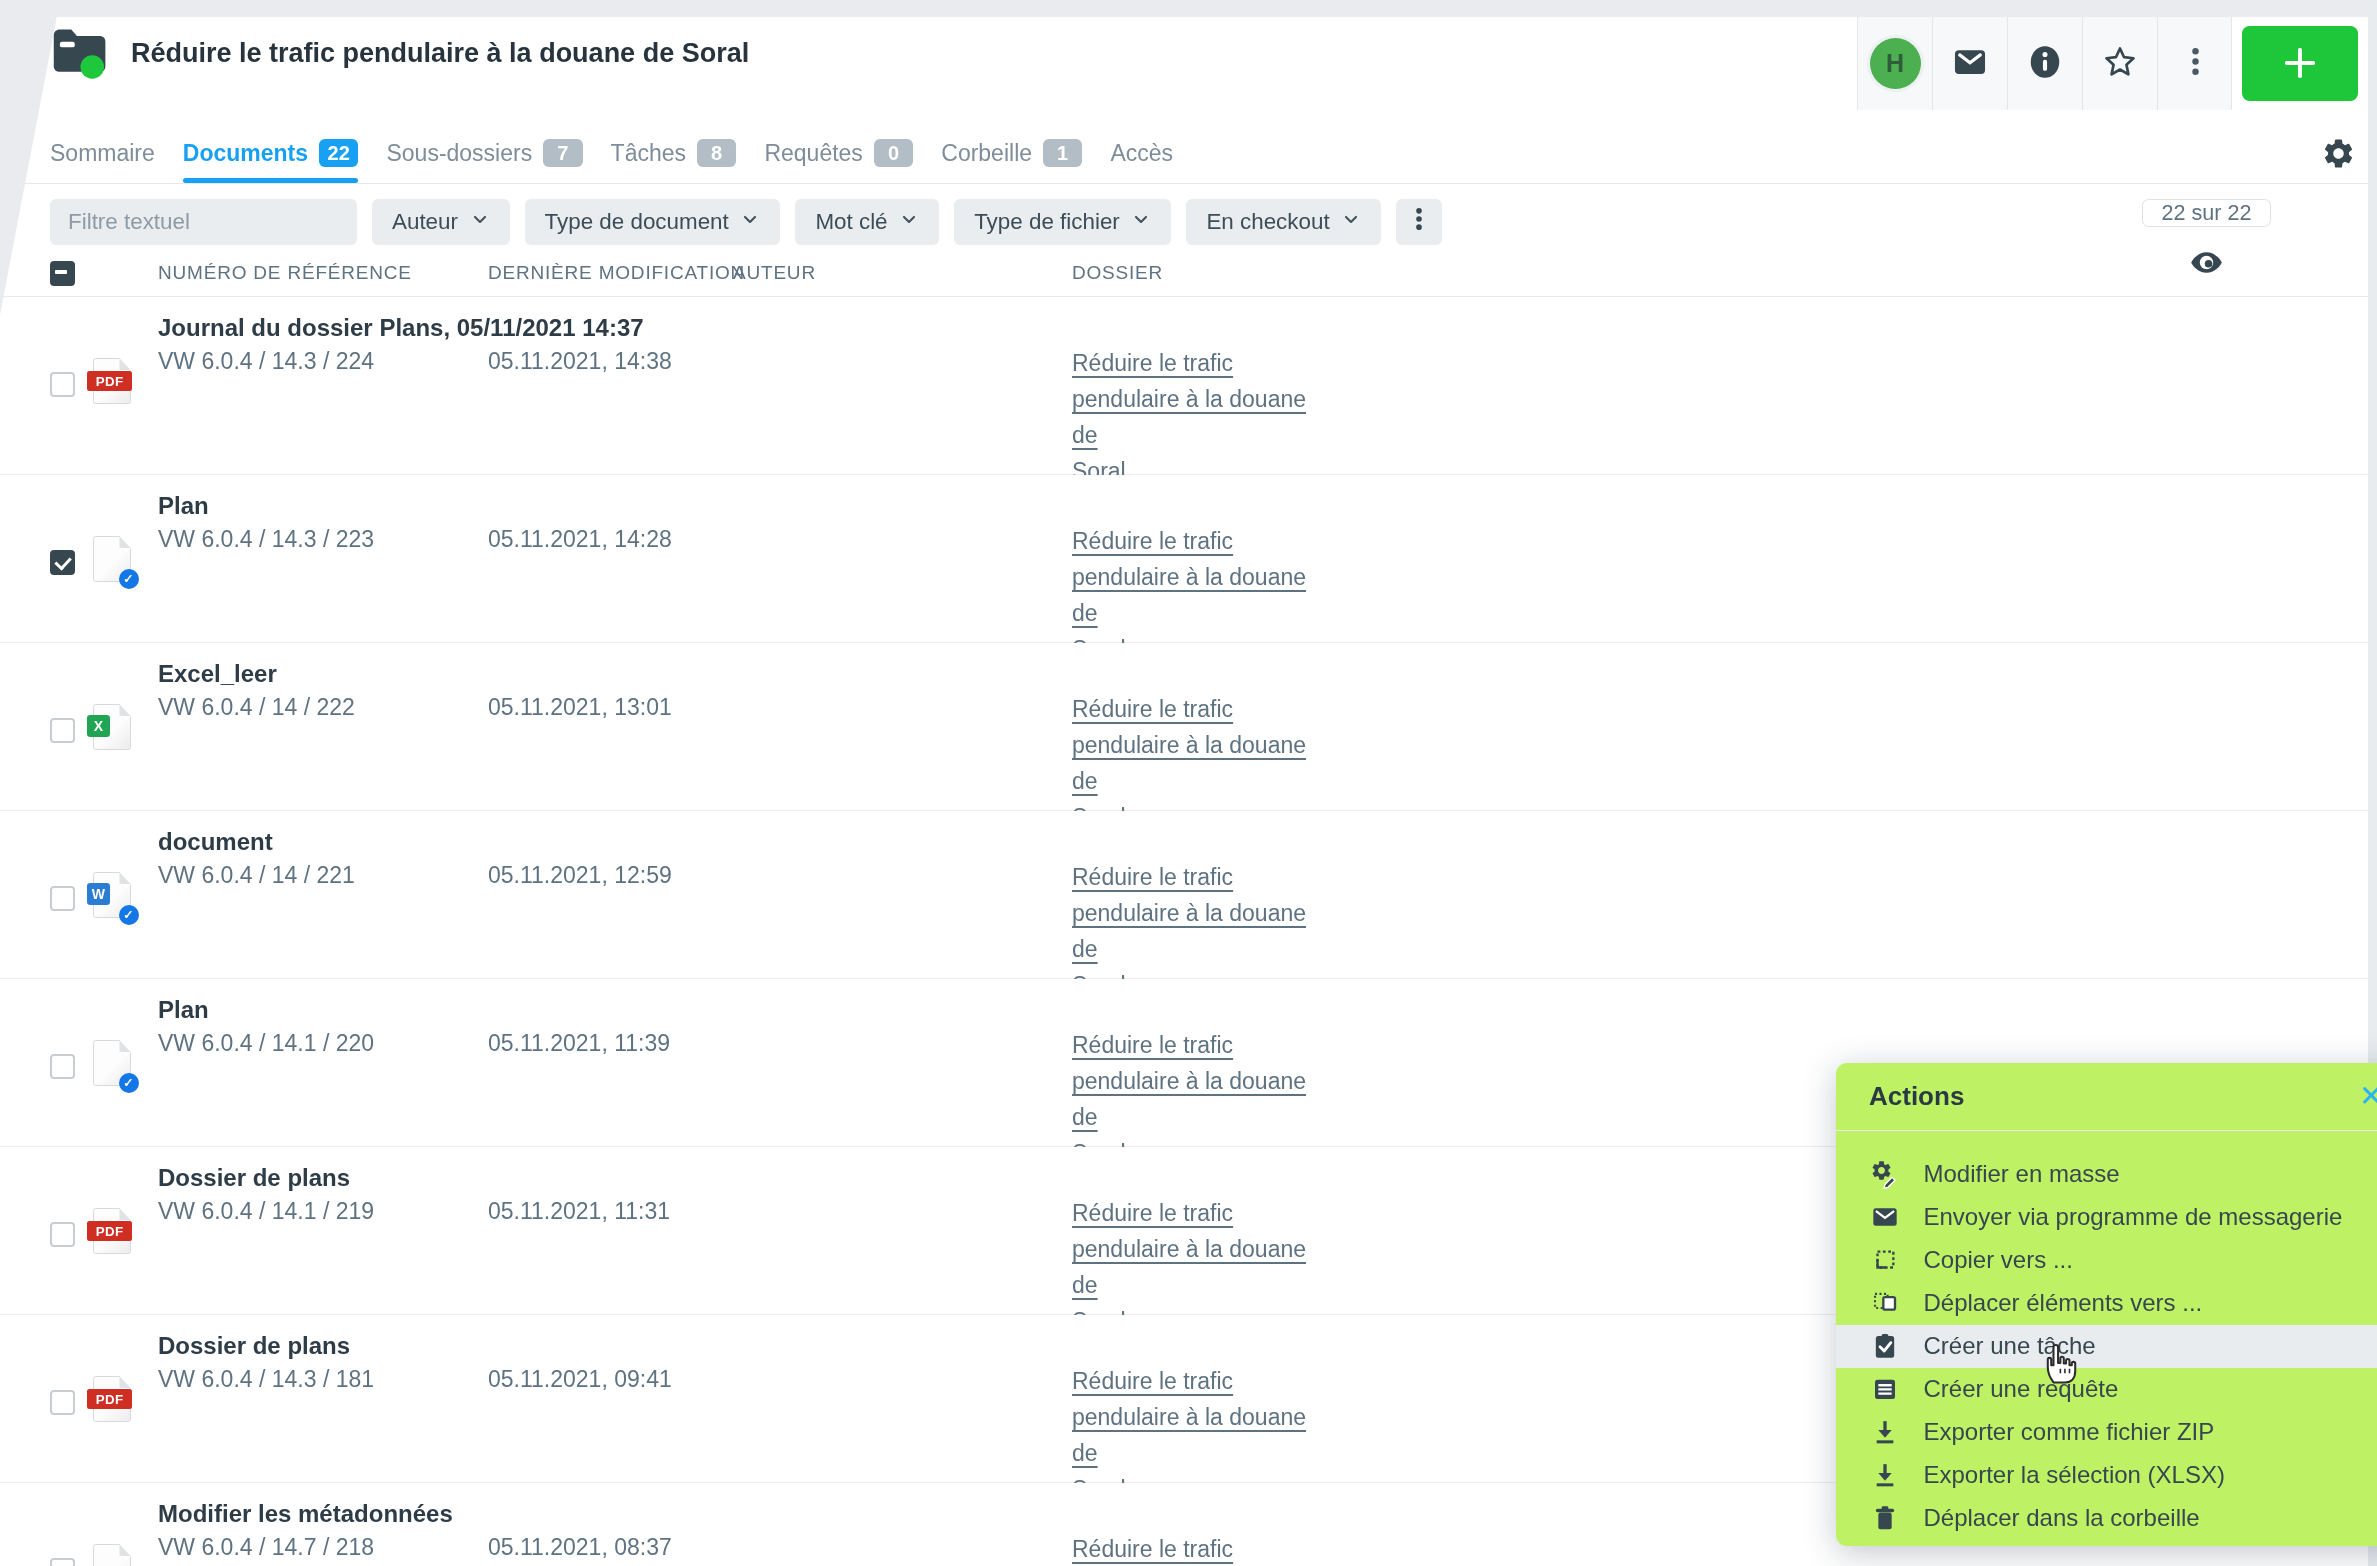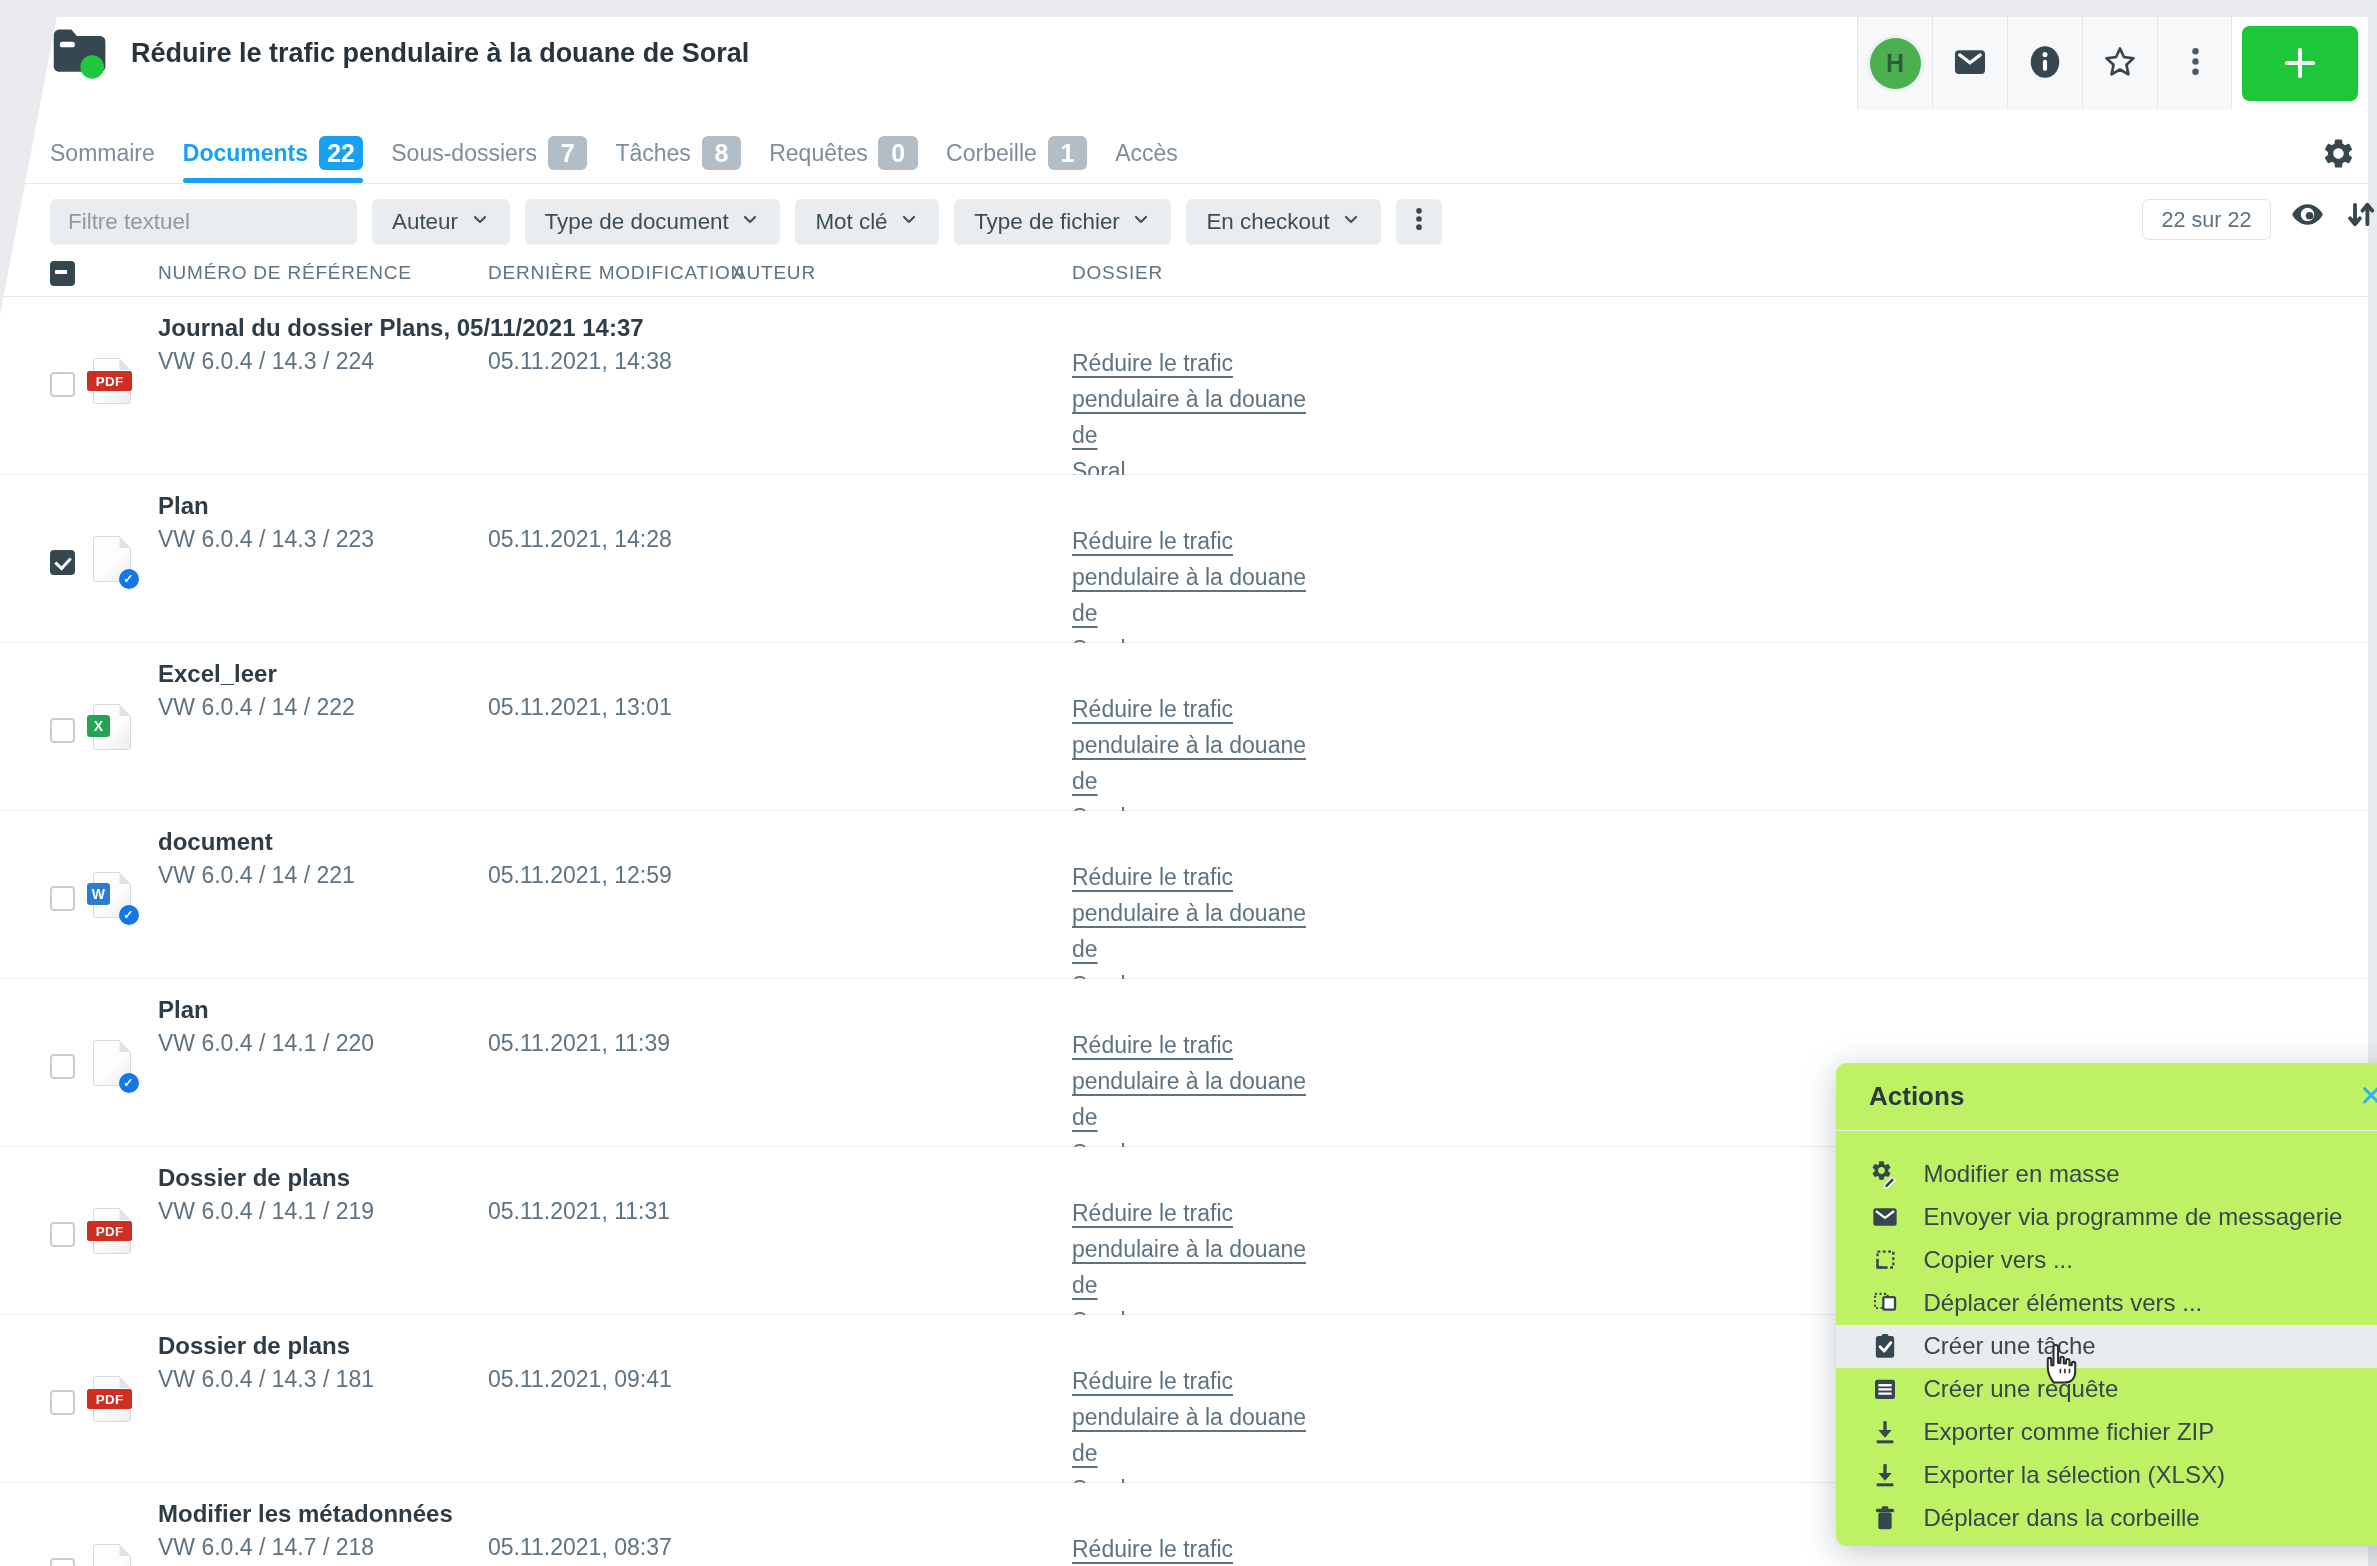--- a/index.html
+++ b/index.html
@@ -27,35 +27,35 @@
   .plus-btn::before,.plus-btn::after{content:'';position:absolute;left:50%;top:50%;background:#fff;border-radius:1.7px;}
   .plus-btn::before{width:30px;height:4.1px;transform:translate(-50%,-50%);}
   .plus-btn::after{width:4.1px;height:30px;transform:translate(-50%,-50%);}
 
   
   .tabbar{position:absolute;left:0;top:123px;width:2368px;height:61px;border-bottom:1.7px solid #e8e8e8;box-sizing:border-box;}
   .tabs{position:absolute;left:50px;top:0;height:60px;display:flex;gap:28px;align-items:center;}
   .tab{position:relative;height:60px;display:flex;align-items:center;gap:10.8px;
        font-size:23px;color:#7e8d99;cursor:pointer;white-space:nowrap;}
   .tab .cnt{min-width:23px;padding:2.5px 8.3px;border-radius:5.8px;background:#b3bdc5;color:#fff;
-            font-size:25px;font-weight:700;text-align:center;}
+            font-size:20px;font-weight:700;text-align:center;}
   .tab.active{color:#18a0f3;font-weight:700;}
   .tab.active .cnt{background:#18a0f3;}
   .tab.active::after{content:'';position:absolute;left:0;right:0;bottom:0;height:5px;background:#18a0f3;border-radius:2.5px;}
   .tab-gear{position:absolute;left:2321px;top:13.3px;width:35px;height:35px;cursor:pointer;}
 
   
   .filterbar{position:absolute;left:50px;top:199px;height:46px;display:flex;gap:15px;}
   .ftext{width:307px;height:46px;background:#eaedf0;border:none;border-radius:5.8px;
          padding:0 18px;font-size:22.4px;color:#37474f;box-sizing:border-box;font-family:"Liberation Sans",sans-serif;}
   .ftext::placeholder{color:#8e9ba5;}
   .chip{height:46px;background:#eaedf0;border-radius:5.8px;display:flex;align-items:center;
         gap:11.6px;padding:0 20px;font-size:22.4px;color:#3c4d57;cursor:pointer;white-space:nowrap;}
   .chip-kebab{width:46px;padding:0;justify-content:center;gap:0;}
-  .filter-right{position:absolute;left:2142px;top:199px;height:46px;display:flex;align-items:flex-start;gap:20px;}
+  .filter-right{position:absolute;left:2142px;top:199px;height:46px;display:flex;align-items:center;gap:20px;flex-direction:column;}
   .count-box{width:129px;height:41px;border:1.7px solid #dde2e6;border-radius:6.6px;background:#fff;
              display:flex;align-items:center;justify-content:center;font-size:21.6px;color:#5f7281;box-sizing:border-box;}
   .icon-btn{width:33px;height:33px;display:flex;align-items:center;justify-content:center;cursor:pointer;}
 
   
   .thead{position:absolute;left:0;top:249px;width:2368px;height:48px;border-bottom:1.7px solid #e9eaeb;box-sizing:border-box;}
   .thead .col{position:absolute;top:13.3px;font-size:19px;font-weight:500;color:#5f7281;letter-spacing:0.8px;}
   .rows{position:absolute;left:0;top:297px;width:2368px;}
   .row{position:relative;height:168px;border-bottom:1.7px solid #ededee;box-sizing:border-box;background:#fff;}
   .row.tall{height:178px;}

